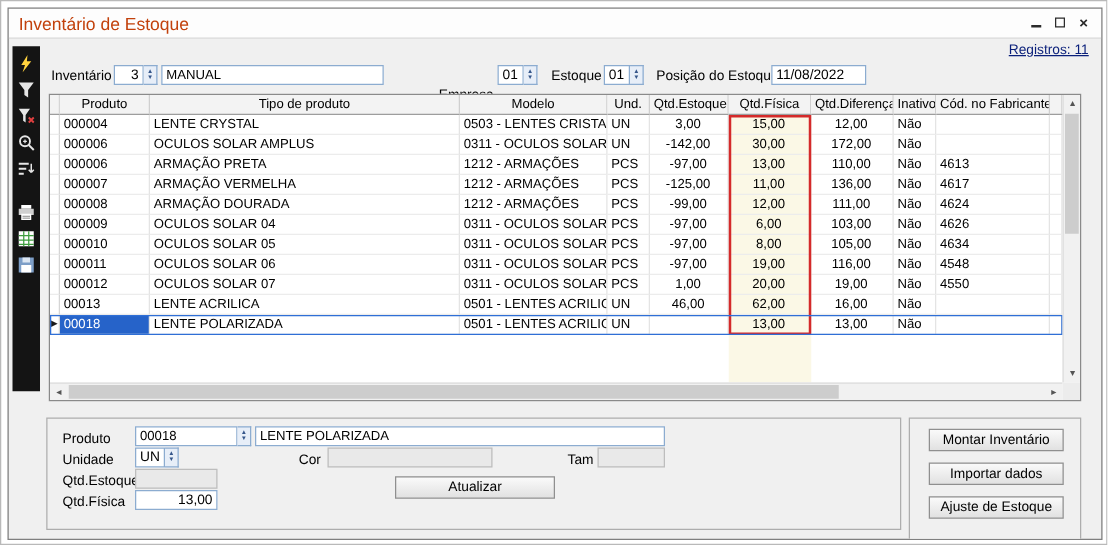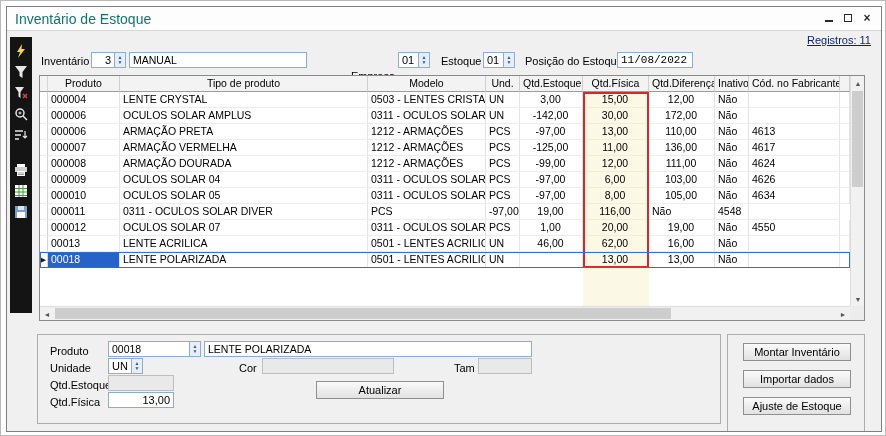--- a/index.html
+++ b/index.html
@@ -3,21 +3,21 @@
 <meta charset="utf-8">
 <style>
   *{box-sizing:border-box;margin:0;padding:0}
   html,body{width:886px;height:436px}
   body{font-family:"Liberation Sans",sans-serif;background:#fff;font-size:11px;color:#000}
   .page{position:relative;width:886px;height:436px;background:#fff;border:1px solid #b9b9b9}
   .window{position:absolute;left:5px;top:5px;width:876px;height:426px;border:1px solid #7f7f7f;background:#f0f0f0;overflow:hidden}
 
   
   .titlebar{position:absolute;left:0;top:0;right:0;height:24px;background:#fdfdfd;border-bottom:1px solid #d7d7d7}
-  .title{position:absolute;left:8px;top:4px;font-size:14px;color:#0f766e}
+  .title{position:absolute;left:8px;top:4px;font-size:14px;color:#c2410c}
   .win-controls{position:absolute;right:8px;top:5px;display:flex;gap:7px;align-items:flex-end}
   .wc{width:12px;height:11px;display:flex;align-items:center;justify-content:center;cursor:pointer}
   .wc-min i{display:block;width:8px;height:0;border-bottom:2px solid #2b2b2b;margin-top:6px}
   .wc-rest i{display:block;width:8px;height:8px;border:1.5px solid #2b2b2b}
   .wc-close{font-size:12px;font-weight:bold;color:#2b2b2b;line-height:10px}
   .registros{position:absolute;right:10px;top:27px;font-size:11px;color:#0a1f7a;text-decoration:underline}
 
   
   .toolbar{position:absolute;left:3px;top:30px;width:22px;height:276px;background:#141414;display:flex;flex-direction:column;align-items:center;padding-top:3px}
   .tb-icon{width:20px;height:21px;display:flex;align-items:center;justify-content:center;cursor:pointer}
@@ -164,21 +164,21 @@
     <div class="fwrap" style="left:476px;top:45px">
       <input style="width: 21px;" value="01">
       <div class="spin">
           <span>▲</span>
           <span>▼</span>
         </div>
     </div>
 
     <div class="lbl" style="left:518px;top:48px">Posição do Estoque</div>
     <div class="fwrap" style="left:610px;top:45px">
-      <input style="width: 76px; font-family: Liberation Mono, monospace;" value="11/08/2022">
+      <input style="width: 76px;" value="11/08/2022">
     </div>
 
     <div class="grid">
       <div class="grid-inner">
         <div class="overlay fisica-strip"></div>
         <div class="head-layer">
             <div class="grid-head" id="grid-head">
               <div class="gc marker"></div>
               <div class="gc">Produto</div>
               <div class="gc">Tipo de produto</div>
@@ -280,20 +280,21 @@
               <div class="gc num">-97,00</div>
               <div class="gc num">8,00</div>
               <div class="gc num">105,00</div>
               <div class="gc">Não</div>
               <div class="gc">4634</div>
               <div class="gc"></div>
             </div>
             <div class="grid-row">
               <div class="gc marker"></div>
               <div class="gc">000011</div>
+              <div class="gc">OCULOS SOLAR 06</div>
               <div class="gc">0311  - OCULOS SOLAR DIVER</div>
               <div class="gc">PCS</div>
               <div class="gc num">-97,00</div>
               <div class="gc num">19,00</div>
               <div class="gc num">116,00</div>
               <div class="gc">Não</div>
               <div class="gc">4548</div>
               <div class="gc"></div>
             </div>
             <div class="grid-row">

